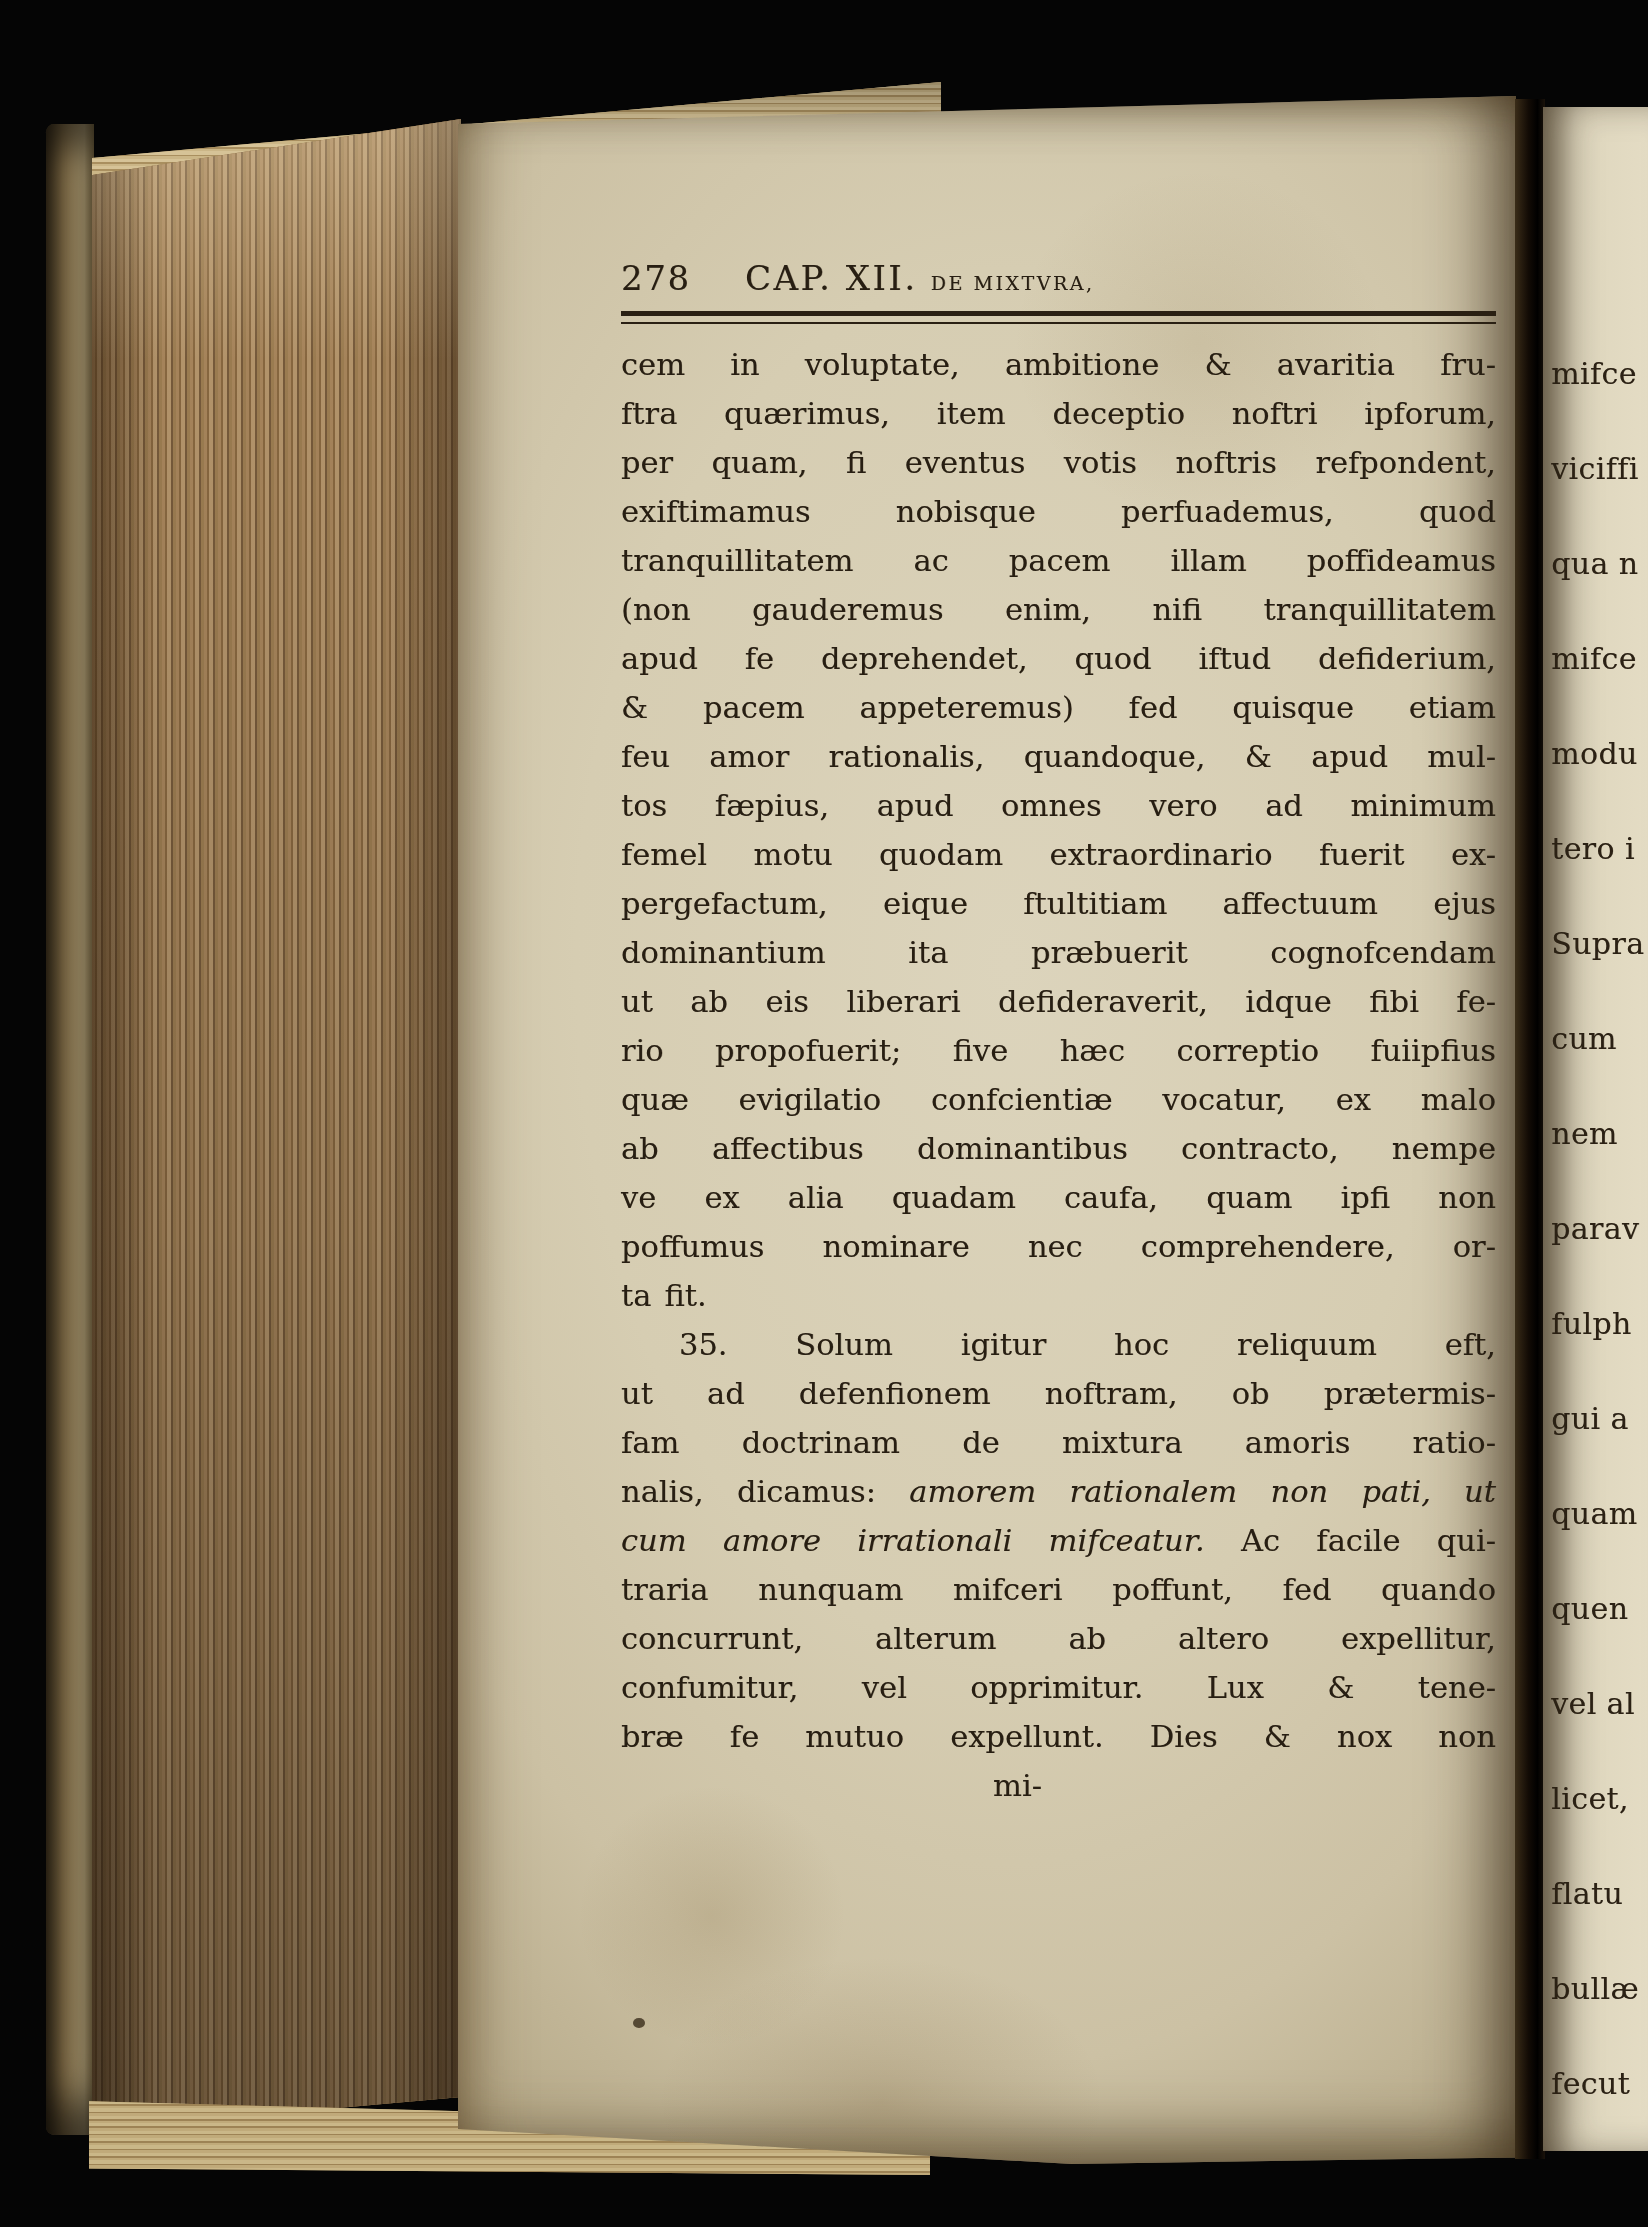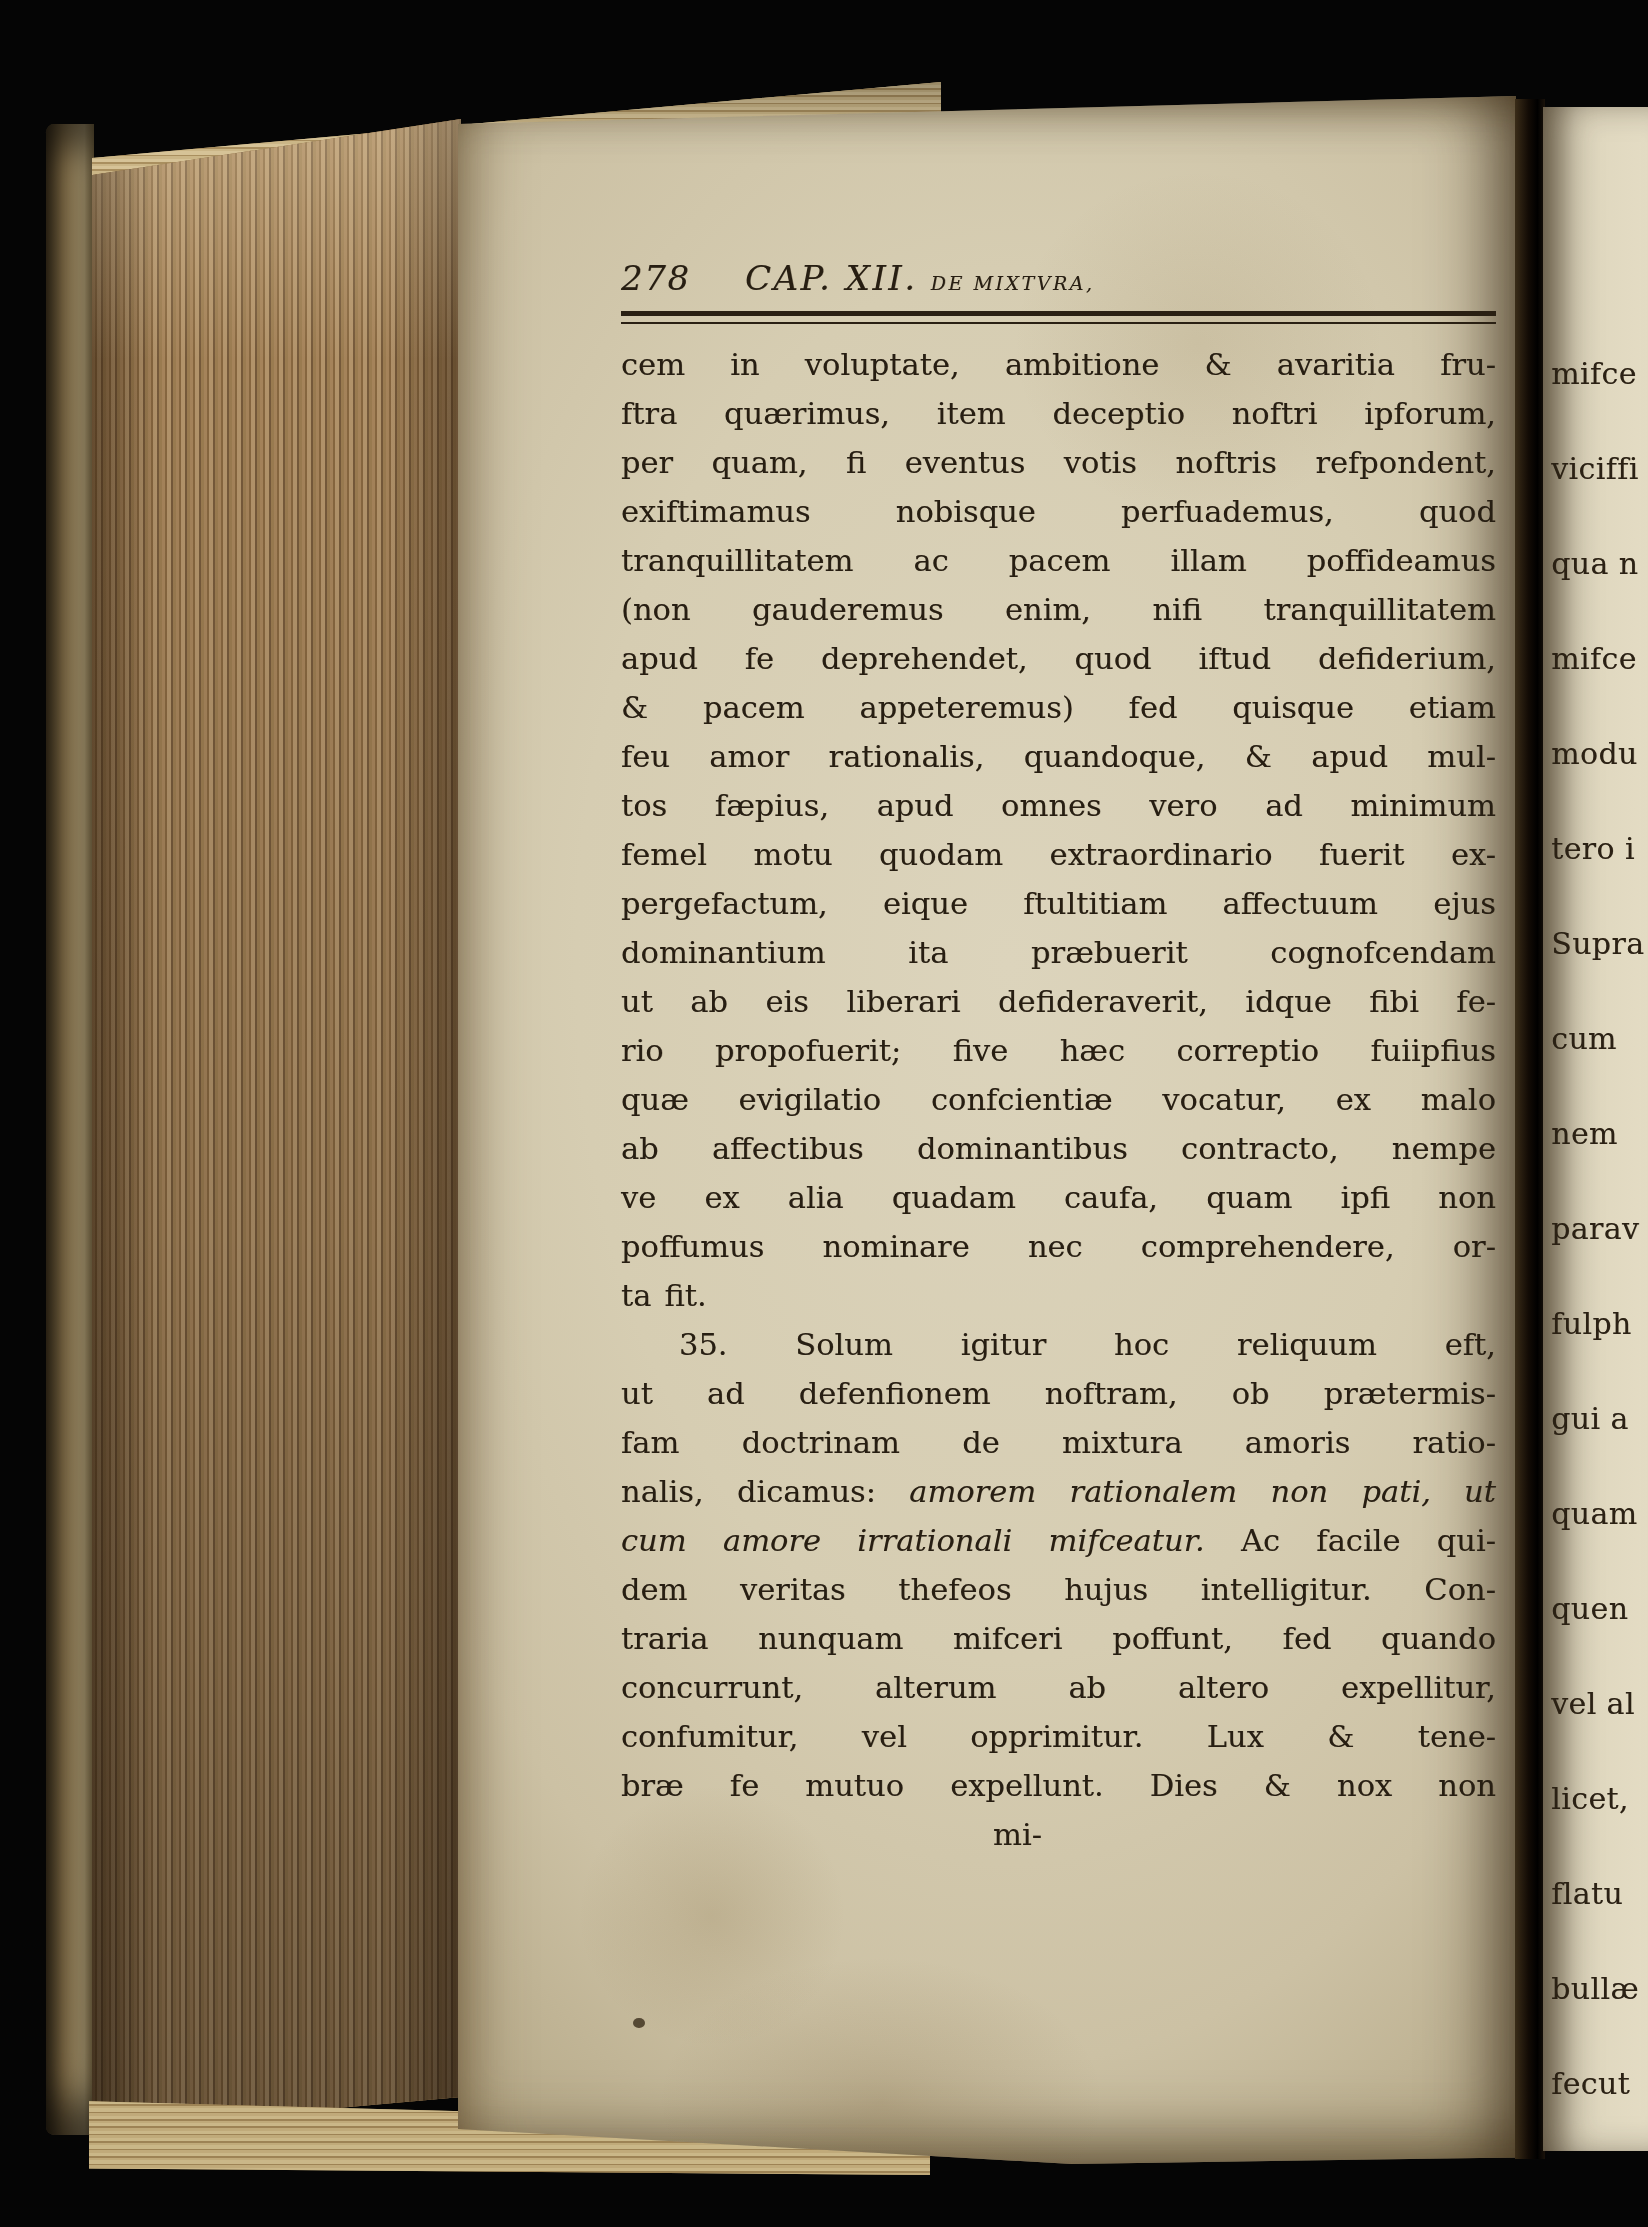--- a/index.html
+++ b/index.html
@@ -74,21 +74,20 @@
   .frag{
     height:49px;line-height:49px;font-size:30px;white-space:nowrap;
     letter-spacing:0.4px;text-shadow:0.3px 0.2px 0 rgba(40,30,15,.35);margin-top:46px;
   }
   
   .content{position:absolute;left:163px;top:162px;width:875px;color:#271e12;}
   .header-row{
     display:flex;align-items:center;
     font-size:34px;letter-spacing:1.6px;
     text-shadow:0.4px 0.3px 0 rgba(40,30,15,.4);
-    font-style:italic;
   }
   .pageno{width:124px;}
   .chapter{letter-spacing:2.5px;}
   .chapter .small{font-size:19px;letter-spacing:2.5px;}
   .header-rule{
     margin-top:13px;height:5.8px;
     border-top:5.8px solid #2a2013;border-bottom:2.5px solid #2a2013;
   }
   .lines{margin-top:16.5px;}
   .line{
@@ -144,21 +143,20 @@
         <div class="line">quæ evigilatio confcientiæ vocatur, ex malo</div>
         <div class="line">ab affectibus dominantibus contracto, nempe</div>
         <div class="line">ve ex alia quadam caufa, quam ipfi non</div>
         <div class="line">poffumus nominare nec comprehendere, or-</div>
         <div class="line short">ta fit.</div>
         <div class="line indent">35. Solum igitur hoc reliquum eft,</div>
         <div class="line">ut ad defenfionem noftram, ob prætermis-</div>
         <div class="line">fam doctrinam de mixtura amoris ratio-</div>
         <div class="line"><span>nalis, dicamus: </span><em>amorem rationalem non pati, ut</em></div>
         <div class="line"><em>cum amore irrationali mifceatur.</em><span> Ac facile qui-</span></div>
-        <div class="line">dem veritas thefeos hujus intelligitur. Con-</div>
         <div class="line">traria nunquam mifceri poffunt, fed quando</div>
         <div class="line">concurrunt, alterum ab altero expellitur,</div>
         <div class="line">confumitur, vel opprimitur. Lux &amp; tene-</div>
         <div class="line">bræ fe mutuo expellunt. Dies &amp; nox non</div>
         <div class="line catchword">mi-</div>
       </div>
 
     </div>
   </div>
 

